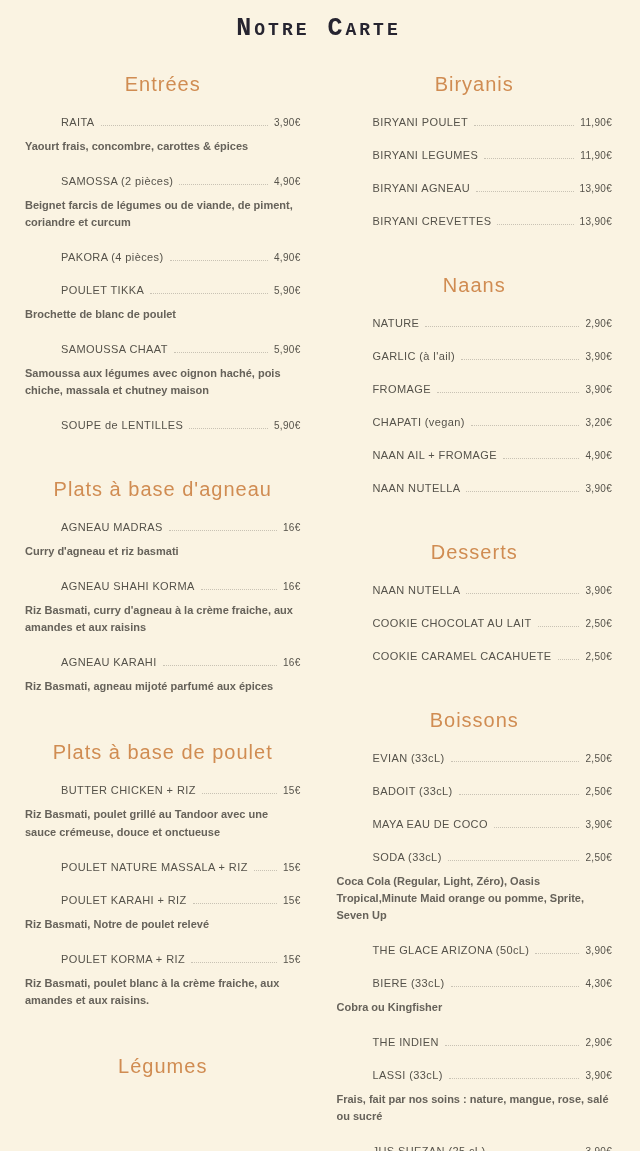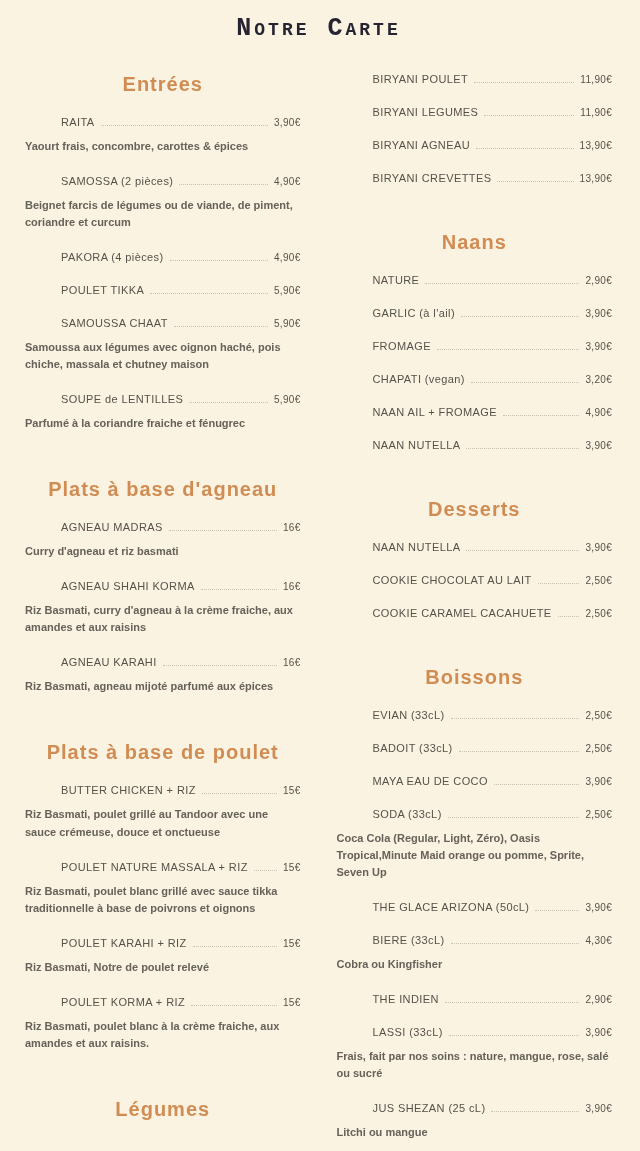--- a/index.html
+++ b/index.html
@@ -28,21 +28,21 @@
     margin-top: 30px;
     align-items: flex-start;
   }
   .col { flex: 1 1 0; min-width: 0; }
   .menu-section { margin-bottom: 46px; }
   .menu-section:last-child { margin-bottom: 0; }
   .section-heading {
     margin: 0 0 20px;
     text-align: center;
     font-size: 20px;
-    font-weight: bold;
+    font-weight: normal;
     letter-spacing: 1px;
     color: #d08c52;
   }
   .menu-item { margin-bottom: 20px; }
   .item-row {
     display: flex;
     align-items: baseline;
   }
   .item-name {
     font-size: 11px;
@@ -102,36 +102,36 @@
               <span class="leader"></span>
               <span class="item-price">4,90€</span>
             </div>
           </div>
           <div class="menu-item">
             <div class="item-row">
               <span class="item-name">POULET TIKKA</span>
               <span class="leader"></span>
               <span class="item-price">5,90€</span>
             </div>
+            <p class="item-desc">Brochette de blanc de poulet</p>
           </div>
           <div class="menu-item">
             <div class="item-row">
               <span class="item-name">SAMOUSSA CHAAT</span>
               <span class="leader"></span>
               <span class="item-price">5,90€</span>
             </div>
             <p class="item-desc">Samoussa aux légumes avec oignon haché, pois chiche, massala et chutney maison</p>
           </div>
           <div class="menu-item">
             <div class="item-row">
               <span class="item-name">SOUPE de LENTILLES</span>
               <span class="leader"></span>
               <span class="item-price">5,90€</span>
             </div>
-            <p class="item-desc">Parfumé à la coriandre fraiche et fénugrec</p>
           </div>
         </section>
         <section class="menu-section">
           <h2 class="section-heading">Plats à base d'agneau</h2>
           <div class="menu-item">
             <div class="item-row">
               <span class="item-name">AGNEAU MADRAS</span>
               <span class="leader"></span>
               <span class="item-price">16€</span>
             </div>
@@ -163,21 +163,20 @@
               <span class="item-price">15€</span>
             </div>
             <p class="item-desc">Riz Basmati, poulet grillé au Tandoor avec une sauce crémeuse, douce et onctueuse</p>
           </div>
           <div class="menu-item">
             <div class="item-row">
               <span class="item-name">POULET NATURE MASSALA + RIZ</span>
               <span class="leader"></span>
               <span class="item-price">15€</span>
             </div>
-            <p class="item-desc">Riz Basmati, poulet blanc grillé avec sauce tikka traditionnelle à base de poivrons et oignons</p>
           </div>
           <div class="menu-item">
             <div class="item-row">
               <span class="item-name">POULET KARAHI + RIZ</span>
               <span class="leader"></span>
               <span class="item-price">15€</span>
             </div>
             <p class="item-desc">Riz Basmati, Notre de poulet relevé</p>
           </div>
           <div class="menu-item">
@@ -188,20 +187,21 @@
             </div>
             <p class="item-desc">Riz Basmati, poulet blanc à la crème fraiche, aux amandes et aux raisins.</p>
           </div>
         </section>
         <section class="menu-section">
           <h2 class="section-heading">Légumes</h2>
         </section>
       </div>
     <div class="col">
         <section class="menu-section">
+          <h2 class="section-heading">Biryanis</h2>
           <div class="menu-item">
             <div class="item-row">
               <span class="item-name">BIRYANI POULET</span>
               <span class="leader"></span>
               <span class="item-price">11,90€</span>
             </div>
           </div>
           <div class="menu-item">
             <div class="item-row">
               <span class="item-name">BIRYANI LEGUMES</span>

